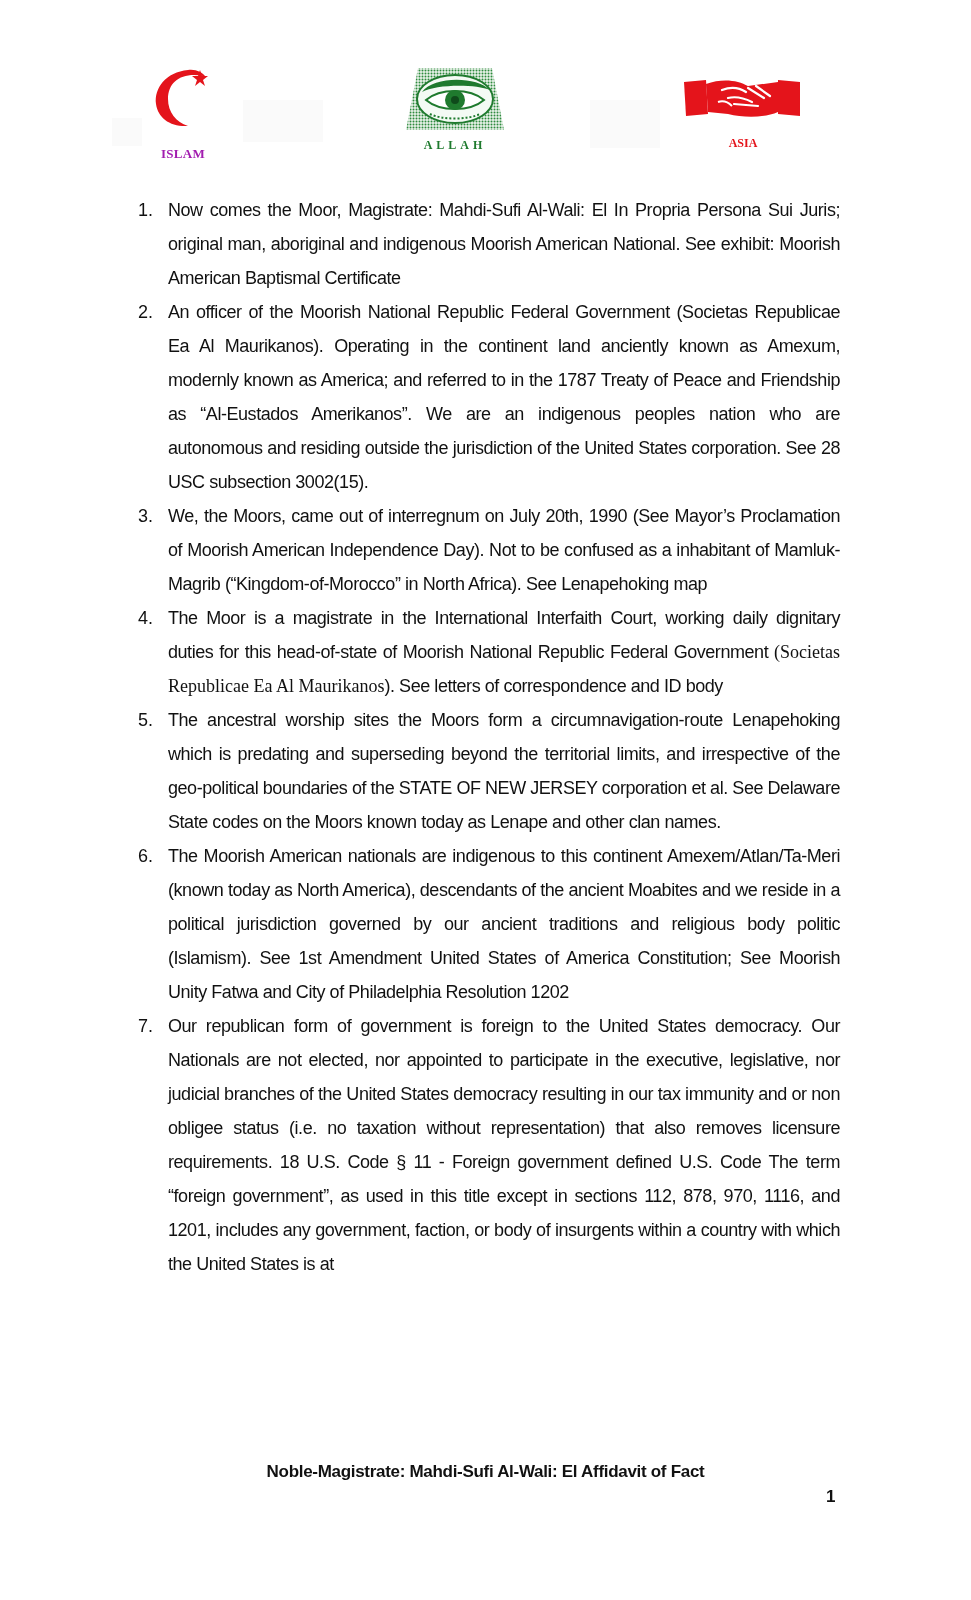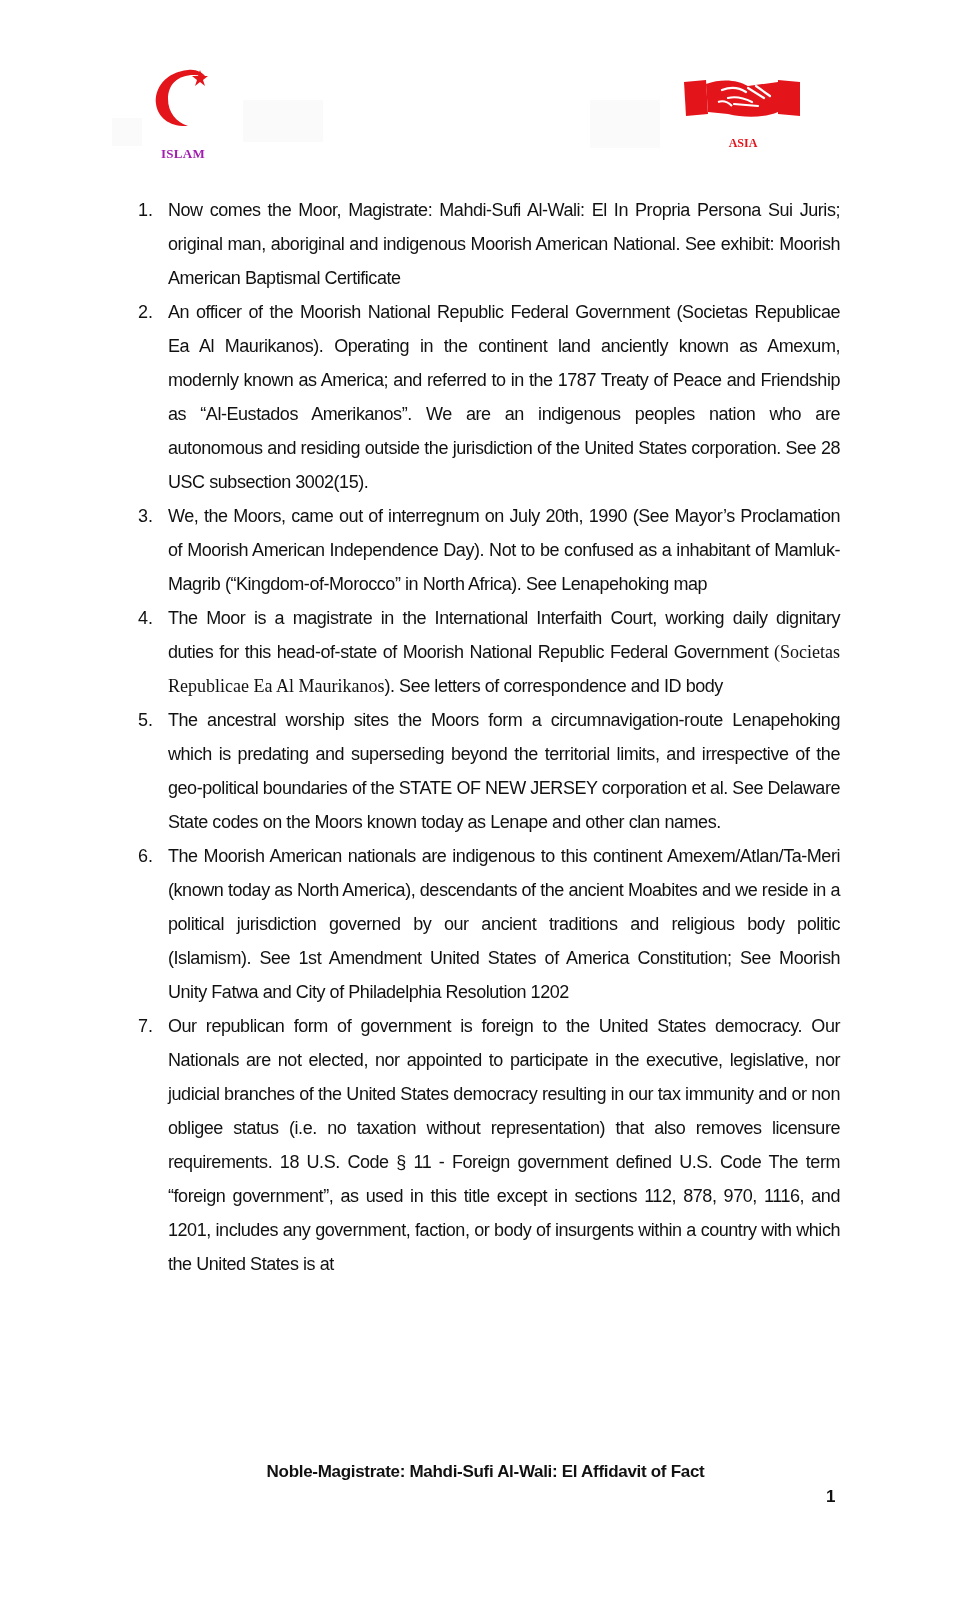--- a/index.html
+++ b/index.html
@@ -60,20 +60,38 @@
   <div class="faint-block" style="left:112px;top:118px;width:30px;height:28px;"></div>
 
   <div class="logo logo-islam">
     <svg width="70" height="62" viewBox="0 0 70 62">
       <path d="M40 4 C18 6 6 22 8 38 C10 52 22 61 40 60 C28 56 20 46 20 33 C20 18 30 9 46 9 C52 9 56 10 58 11 C54 6 48 3 40 4 Z" fill="#e4141b"></path>
       <polygon points="52,4 54,10 60,10 55,14 57,20 52,16 47,20 49,14 44,10 50,10" fill="#e4141b"></polygon>
     </svg>
     <span class="logo-label">ISLAM</span>
   </div>
 
+  <div class="logo logo-allah">
+    <svg width="110" height="66" viewBox="0 0 110 66">
+      <defs>
+        <pattern id="dots" width="3" height="3" patternUnits="userSpaceOnUse">
+          <rect width="3" height="3" fill="#e9f3ea"></rect>
+          <circle cx="1.5" cy="1.5" r="1" fill="#2e8b3e"></circle>
+        </pattern>
+      </defs>
+      <polygon points="18,2 92,2 104,64 6,64" fill="url(#dots)"></polygon>
+      <ellipse cx="55" cy="33" rx="38" ry="24" fill="#f4faf4" stroke="#1f7a2e" stroke-width="2"></ellipse>
+      <path d="M22 26 C34 10 76 10 90 24 C76 18 36 18 22 26 Z" fill="#1f7a2e"></path>
+      <path d="M26 34 C40 22 70 22 84 34 C70 46 40 46 26 34 Z" fill="#ffffff" stroke="#1f7a2e" stroke-width="2"></path>
+      <circle cx="55" cy="34" r="10" fill="#1f7a2e"></circle>
+      <circle cx="55" cy="34" r="4" fill="#0f4a1b"></circle>
+      <path d="M30 48 C42 54 68 54 80 48" fill="none" stroke="#1f7a2e" stroke-width="2" stroke-dasharray="2 2"></path>
+    </svg>
+    <span class="logo-label">ALLAH</span>
+  </div>
 
   <div class="logo logo-asia">
     <svg width="130" height="50" viewBox="0 0 130 50">
       <path d="M6 8 L28 6 L30 40 L8 42 Z" fill="#e4141b"></path>
       <path d="M100 6 L122 8 L122 42 L100 40 Z" fill="#e4141b"></path>
       <path d="M28 10 C44 4 60 6 70 12 L100 8 L100 38 C86 44 66 44 50 40 L30 38 Z" fill="#e4141b"></path>
       <path d="M44 16 C54 12 62 14 68 18 M50 24 C58 22 66 24 74 28 M56 30 L80 32 M70 14 L86 24 M78 12 L92 22" stroke="#ffffff" stroke-width="2.2" fill="none" stroke-linecap="round"></path>
       <path d="M40 28 C46 26 50 28 54 32" stroke="#ffffff" stroke-width="2" fill="none"></path>
     </svg>
     <span class="logo-label">ASIA</span>

